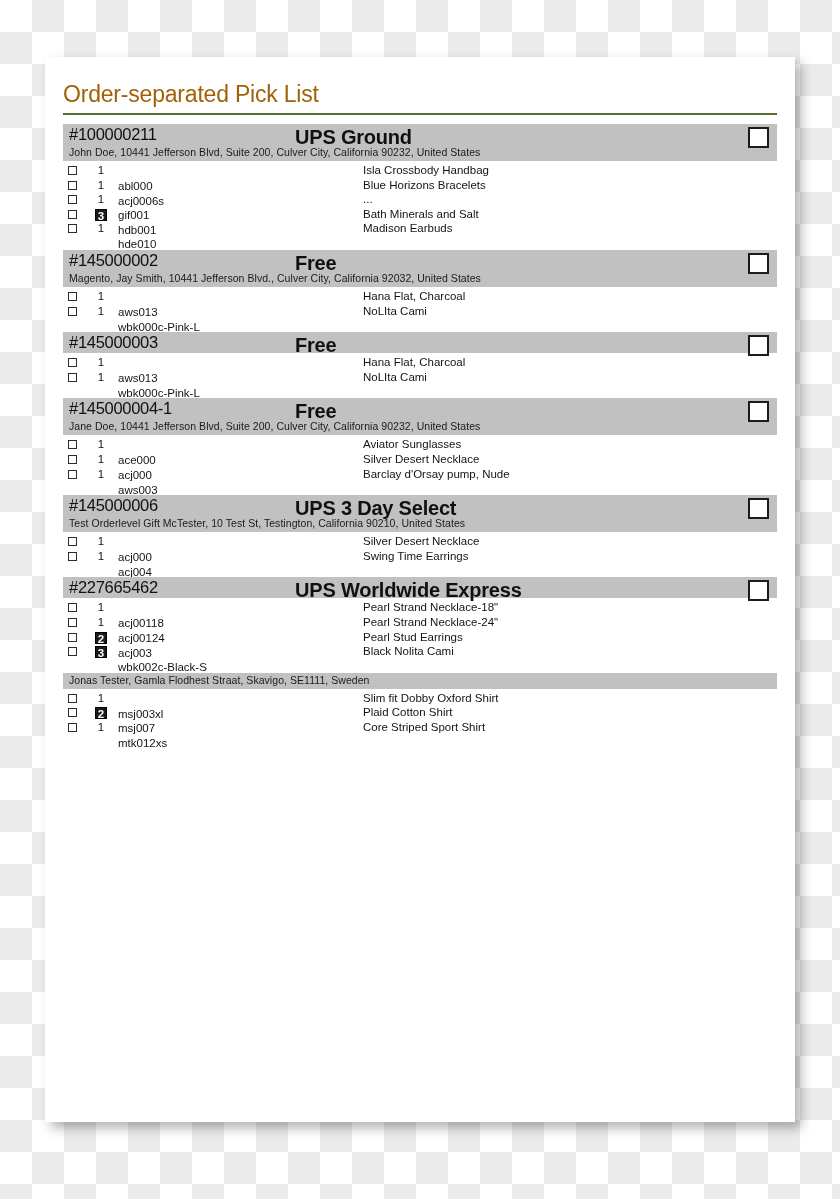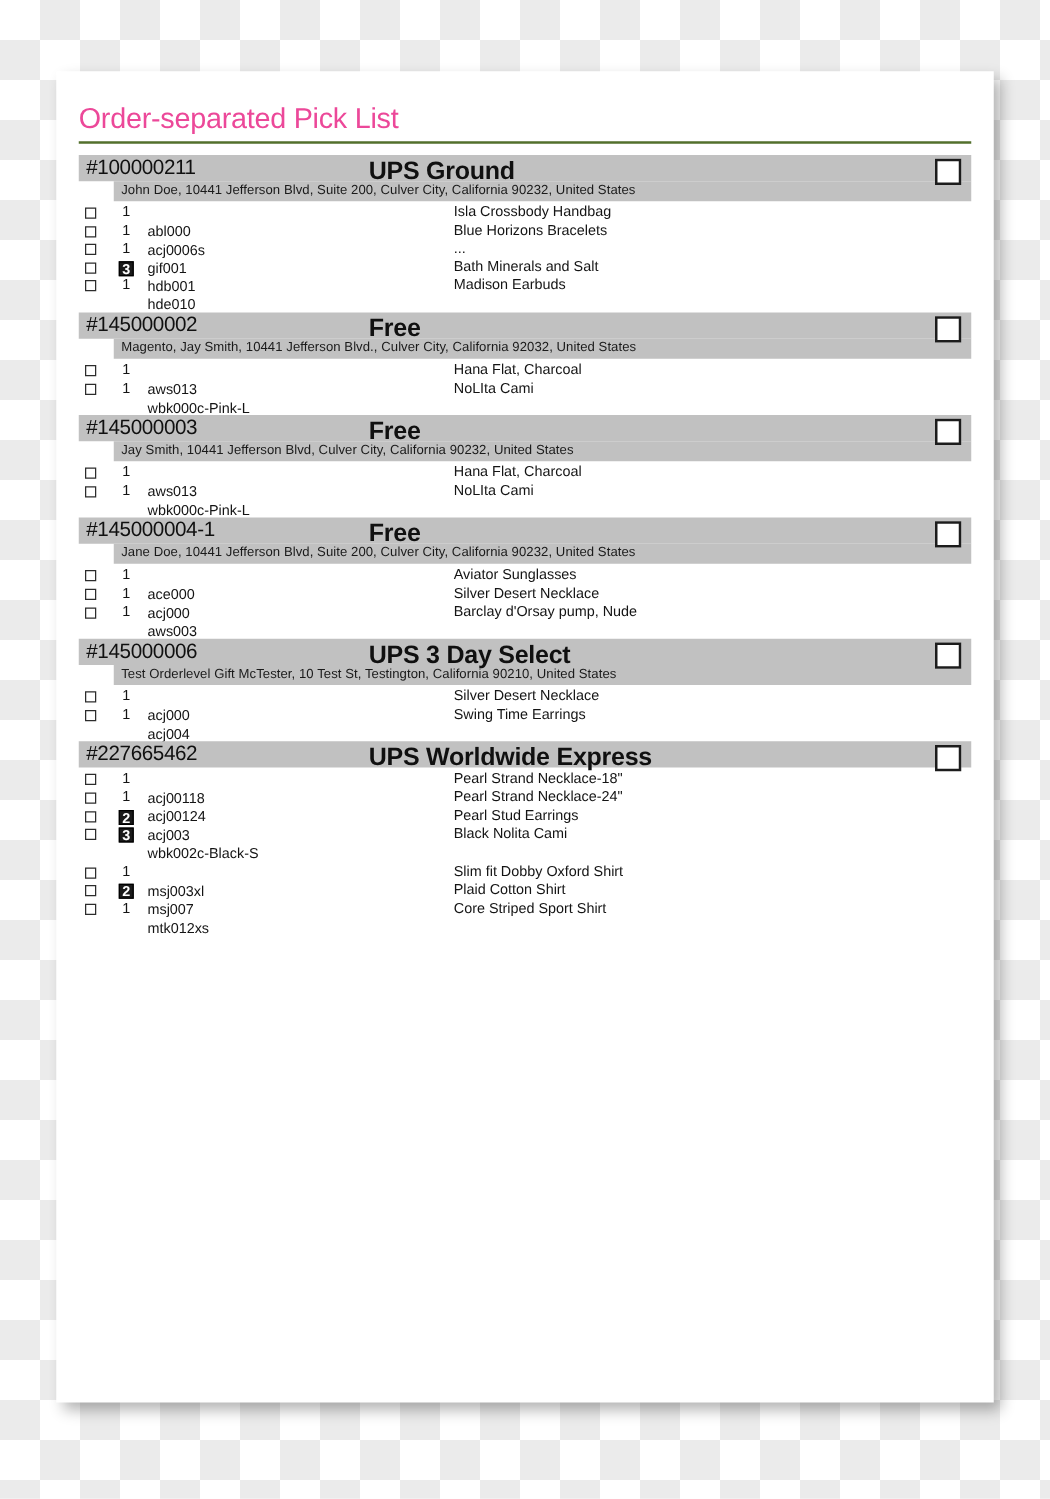--- a/index.html
+++ b/index.html
@@ -35,21 +35,21 @@
   }
 
   
   .doc-title {
     position: absolute;
     left: 18px;
     top: 24px;
     width: 714px;
     font-size: 23px;
     font-weight: 400;
-    color: #ec4899;
+    color: #a16207;
     letter-spacing: -0.2px;
     padding-bottom: 5px;
     border-bottom: 2px solid #53702c;
     box-sizing: border-box;
     white-space: nowrap;
   }
 
   
   #orders {
     position: absolute;
@@ -102,21 +102,20 @@
 
   
   .order-address {
     background: #c1c1c1;
     font-size: 10.5px;
     color: #1a1a1a;
     padding: 1px 0 3px 6px;
     letter-spacing: 0.05px;
     white-space: nowrap;
     overflow: hidden;
-    margin-left: 28px;
   }
 
   
   .items {
     padding-top: 3px;
   }
   .item-row {
     position: relative;
     height: 14.6px;
     font-size: 11.5px;
@@ -234,21 +233,20 @@
             <div class="item-name">NoLIta Cami</div>
           </div>
         </div>
       </div>
       <div class="order-block">
         <div class="order-head">
           <div class="order-number">#145000003</div>
           <div class="order-shipping">Free</div>
           <div class="order-check"></div>
         </div>
-        <div class="order-address">Jay Smith, 10441 Jefferson Blvd, Culver City,  California 90232, United States</div>
         <div class="items">
           <div class="item-row">
             <div class="item-check"></div>
             <div class="item-qty">1</div>
             <div class="item-sku">aws013</div>
             <div class="item-name">Hana Flat, Charcoal</div>
           </div>
           <div class="item-row">
             <div class="item-check"></div>
             <div class="item-qty">1</div>
@@ -334,20 +332,21 @@
           </div>
           <div class="item-row">
             <div class="item-check"></div>
             <div class="item-qty highlight">3</div>
             <div class="item-sku">wbk002c-Black-S</div>
             <div class="item-name">Black Nolita Cami</div>
           </div>
         </div>
       </div>
       <div class="order-block">
+        <div class="order-address">Jonas Tester, Gamla Flodhest Straat, Skavigo,  SE1111, Sweden</div>
         <div class="items">
           <div class="item-row">
             <div class="item-check"></div>
             <div class="item-qty">1</div>
             <div class="item-sku">msj003xl</div>
             <div class="item-name">Slim fit Dobby Oxford Shirt</div>
           </div>
           <div class="item-row">
             <div class="item-check"></div>
             <div class="item-qty highlight">2</div>

